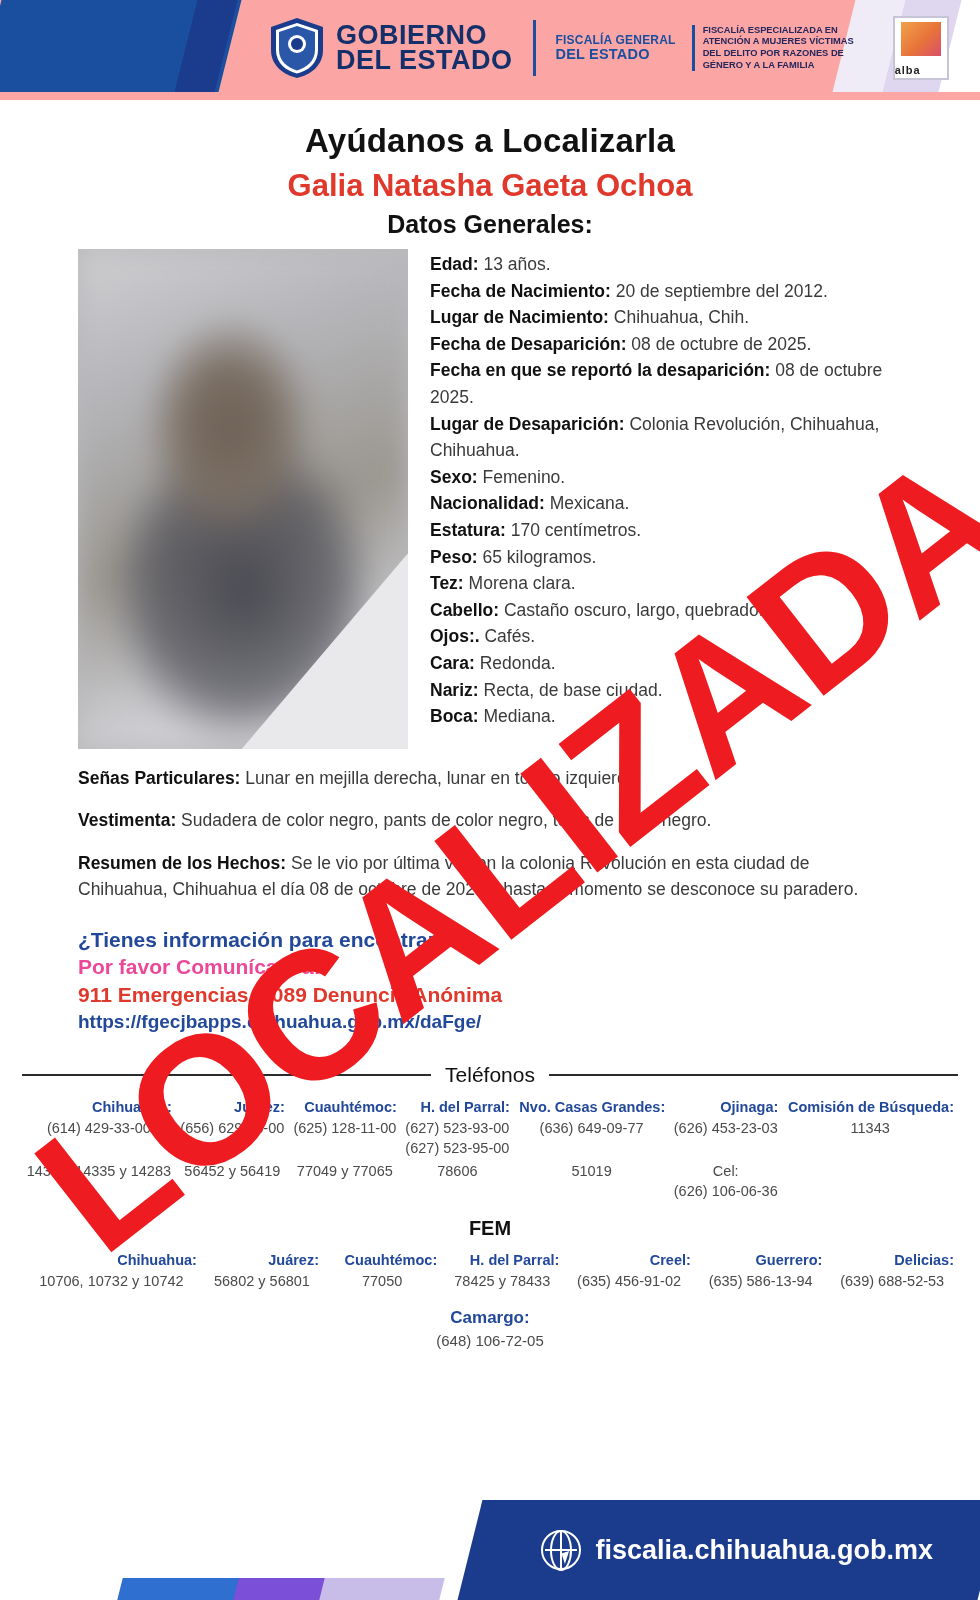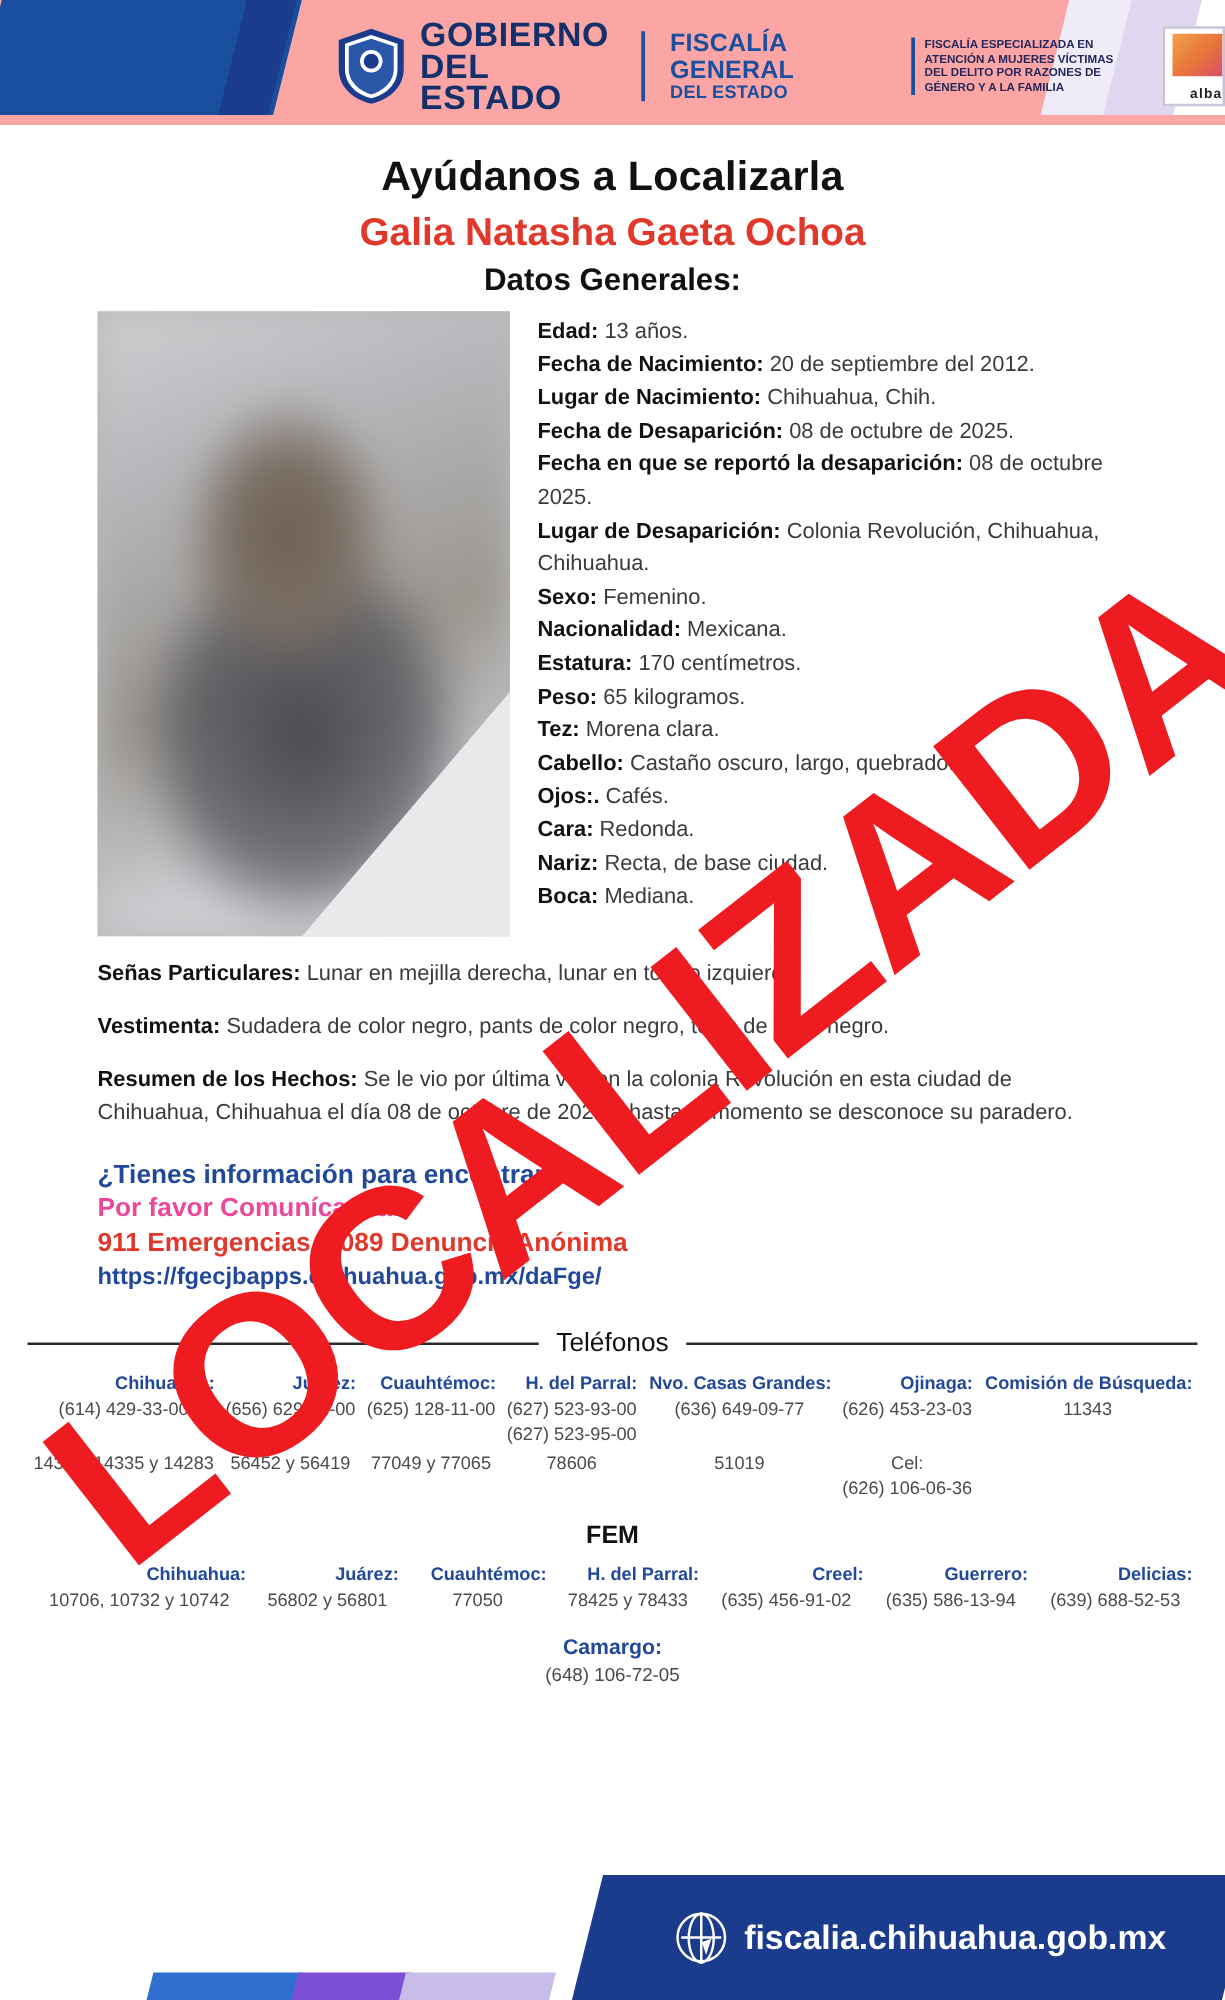--- a/index.html
+++ b/index.html
@@ -80,21 +80,21 @@
   .divider-v {
     width: 3px; height: 56px;
     background: #1a4fa0;
     margin: 0 10px;
   }
   .fgi-text {
     color: #1a4fa0;
     font-weight: bold;
     line-height: 1.05;
   }
-  .fgi-text .t1 { font-size: 20px; letter-spacing: 0.2px;}
+  .fgi-text .t1 { font-size: 12px; letter-spacing: 0.2px;}
   .fgi-text .t2 { font-size: 14.5px; letter-spacing: 0.2px;}
   .fem-block {
     border-left: 3px solid #1a4fa0;
     padding-left: 8px;
     margin-left: 6px;
     color: #23275c;
     font-size: 9.3px;
     font-weight: bold;
     line-height: 1.25;
     max-width: 172px;
@@ -109,21 +109,21 @@
   }
   .alba-logo .fig {
     position: absolute;
     left: 6px; top: 4px;
     width: 40px; height: 34px;
     background: linear-gradient(135deg,#f0a24a 0%, #e8733a 55%, #d94f6b 100%);
   }
   .alba-logo .txt {
     position: absolute;
     bottom: 2px; left: 0; right: 0;
-    text-align: right;
+    text-align: left;
     font-size: 11px;
     font-weight: bold;
     color: #222;
     letter-spacing: 1px;
   }
 
   
   .title-main {
     text-align: center;
     font-size: 33px;

